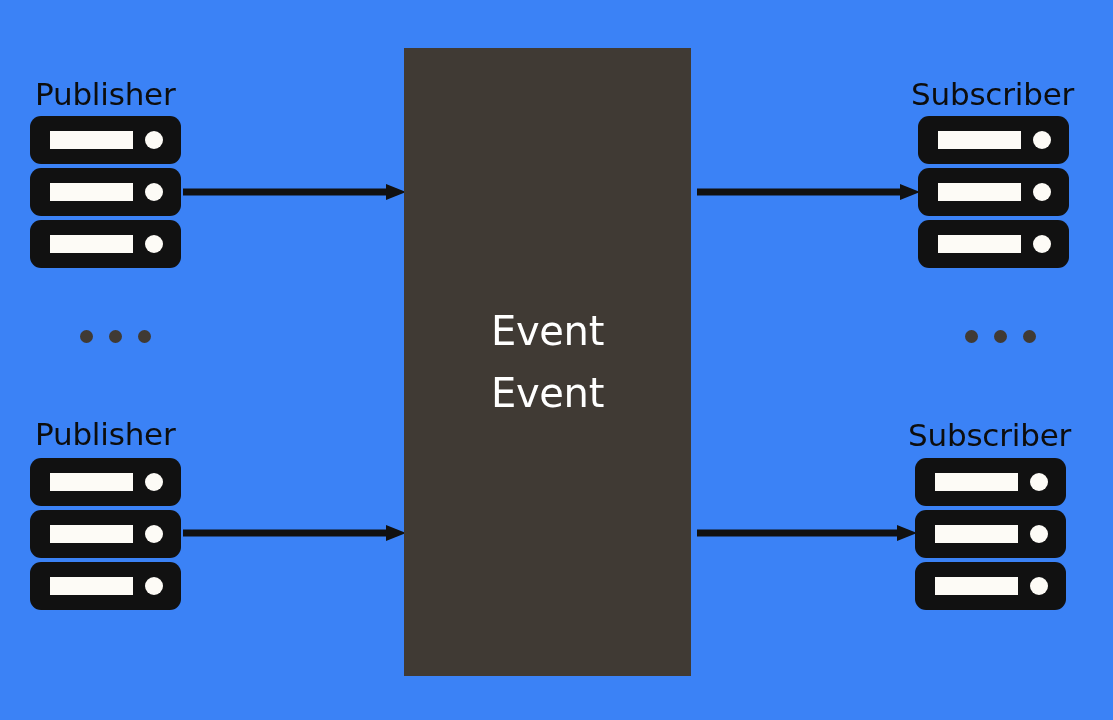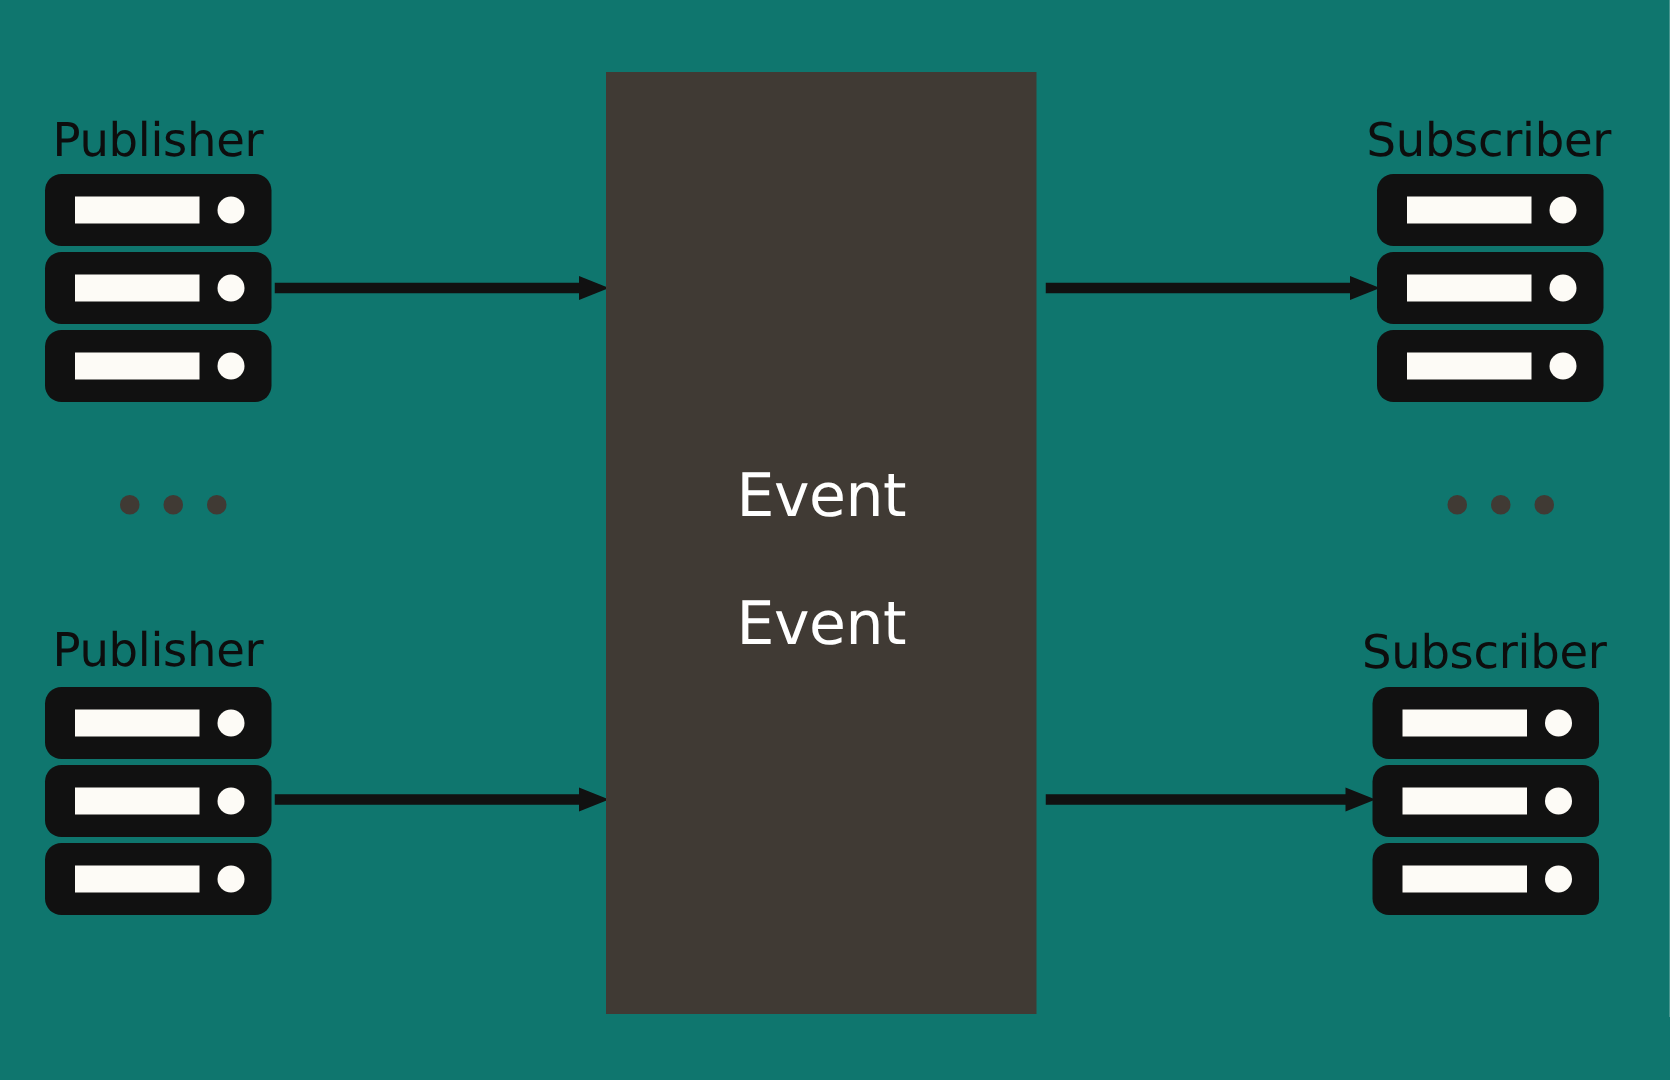--- a/index.html
+++ b/index.html
@@ -11,21 +11,21 @@
     width: 1113px;
     height: 720px;
     background: #fdfbf6;
     font-family: "DejaVu Sans", sans-serif;
     overflow: hidden;
   }
   #canvas {
     position: relative;
     width: 1113px;
     height: 720px;
-    background: #0f766e;
+    background: #3b82f6;
   }
 
   
   .node-label {
     position: absolute;
     font-family: "DejaVu Sans", sans-serif;
     font-size: 31px;
     line-height: 36px;
     color: #0d0d0d;
     white-space: nowrap;
@@ -82,21 +82,20 @@
     justify-content: center;
   }
   .broker-line {
     font-family: "DejaVu Sans", sans-serif;
     font-size: 40px;
     line-height: 62px;
     color: #ffffff;
     text-align: center;
     font-weight: 400;
     letter-spacing: -0.3px;
-    margin-top: 23px;
   }
 
   
   .arrow {
     position: absolute;
     height: 24px;
     overflow: visible;
   }
   .arrow svg {
     display: block;

